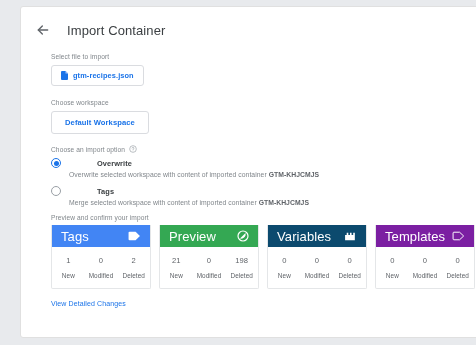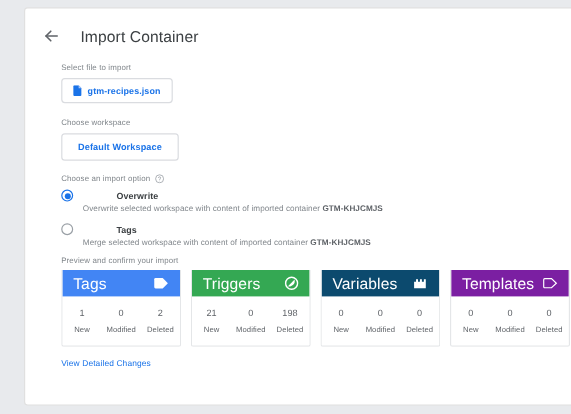--- a/index.html
+++ b/index.html
@@ -301,21 +301,21 @@
           </div>
           <div class="stat">
             <div class="stat-num">2</div>
             <div class="stat-cap">Deleted</div>
           </div>
         </div>
       </div>
 
       <div class="card">
         <div class="card-head" style="background:#34A853">
-          <span class="card-head-title">Triggers</span>
+          <span class="card-head-title">Preview</span>
           <span class="card-head-icon">
             <svg viewBox="0 0 24 24" width="12" height="12">
               <circle cx="12" cy="12" r="10" fill="none" stroke="#fff" stroke-width="2.4"></circle>
               <path d="M6 17L17 6a9 9 0 0 1-11 11z" fill="#fff"></path>
             </svg>
           </span>
         </div>
         <div class="card-stats">
           <div class="stat">
             <div class="stat-num">21</div>

